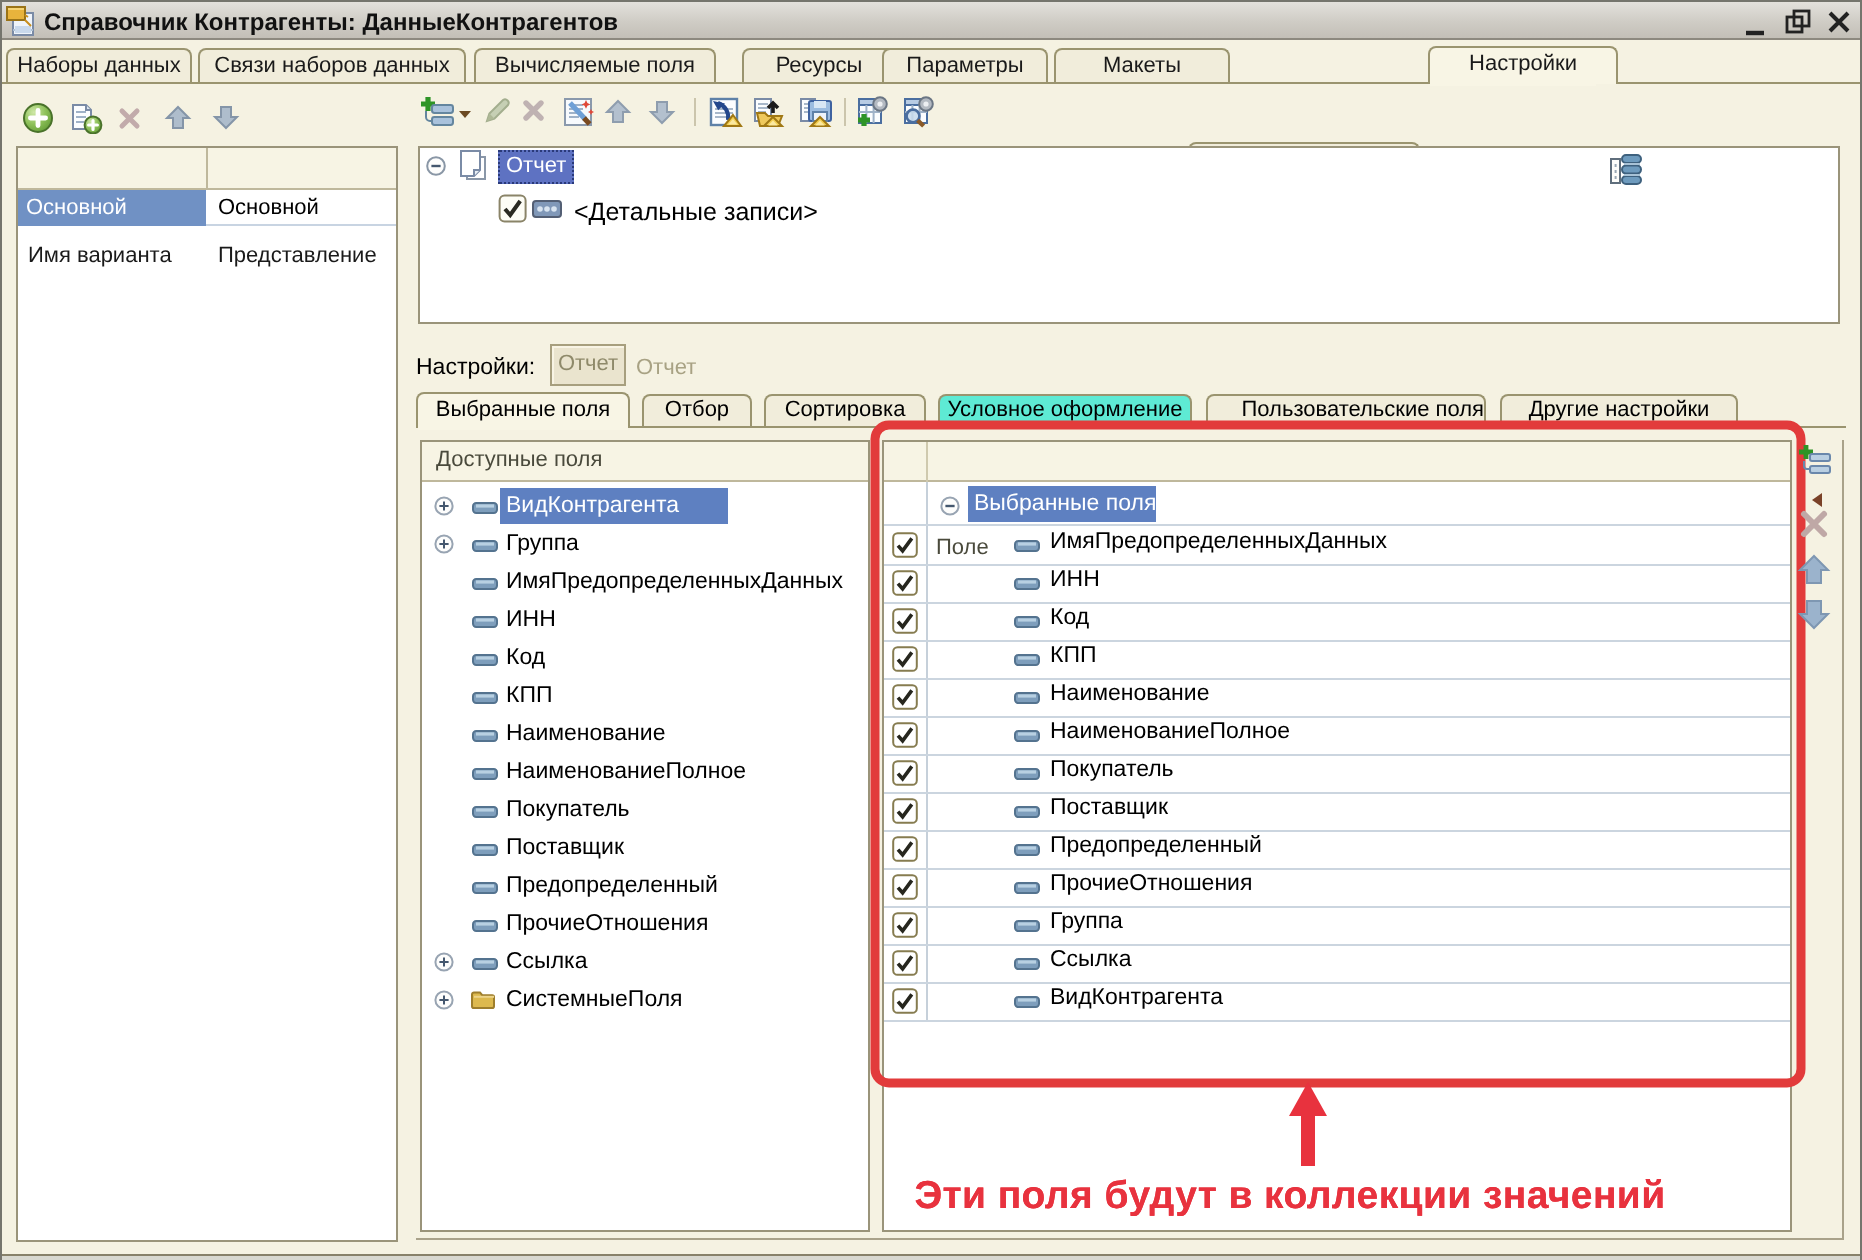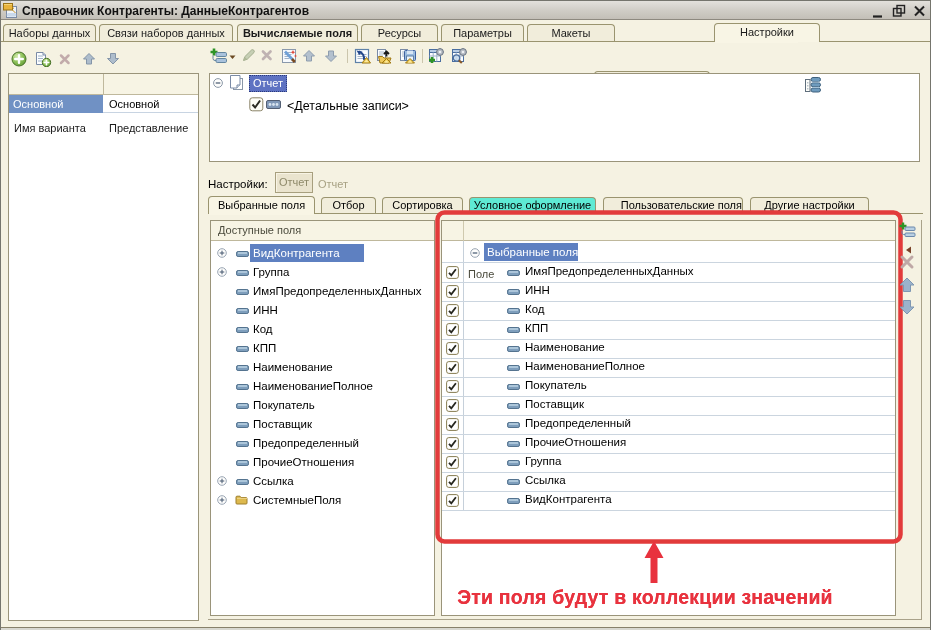--- a/index.html
+++ b/index.html
@@ -36,26 +36,26 @@
 </svg>
 <div class="title-text">Справочник Контрагенты: ДанныеКонтрагентов</div>
 <svg class="abs" style="left:870px;top:3px" width="56" height="15" viewBox="0 0 56 15">
 <path d="M2 12.5 h9" stroke="#222" stroke-width="2.2"></path>
 <rect x="22.5" y="4.5" width="7.5" height="7.5" fill="none" stroke="#222" stroke-width="1.4"></rect>
 <rect x="26" y="1.5" width="7.5" height="7.5" fill="none" stroke="#222" stroke-width="1.4"></rect>
 <path d="M44 2.5 l9 9 M53 2.5 l-9 9" stroke="#222" stroke-width="2"></path>
 </svg>
 <div class="tab" style="left:2px;width:93px;">Наборы данных</div>
 <div class="tab" style="left:98px;width:134px;">Связи наборов данных</div>
-<div class="tab" style="left:236px;width:121px;font-weight:bold;">Вычисляемые поля</div>
-<div class="tab" style="left:360px;width:77px;">Ресурсы</div>
+<div class="tab" style="left:236px;width:121px;">Вычисляемые поля</div>
+<div class="tab" style="left:370px;width:77px;">Ресурсы</div>
 <div class="tab" style="left:440px;width:83px;">Параметры</div>
 <div class="tab" style="left:526px;width:88px;">Макеты</div>
 <div class="tab" style="left:593px;width:116px;margin-top:47px;">Вложенные схемы</div>
-<div class="tab active" style="left:713px;width:106px;">Настройки</div>
+<div class="tab active" style="left:713px;width:95px;">Настройки</div>
 <div class="tabline"></div>
 <div class="abs" style="left:714px;top:40px;width:83px;height:2px;background:#F8F5E5;z-index:4"></div>
 <svg class="abs" style="left:10px;top:50px" width="110" height="16" viewBox="0 0 110 16">
 <defs>
 <radialGradient id="gg" cx="35%" cy="30%" r="75%">
  <stop offset="0" stop-color="#CFE8A8"></stop>
           <stop offset="0.55" stop-color="#8FC25B"></stop>
           <stop offset="1" stop-color="#67A039"></stop>
 </radialGradient>
 </defs>

